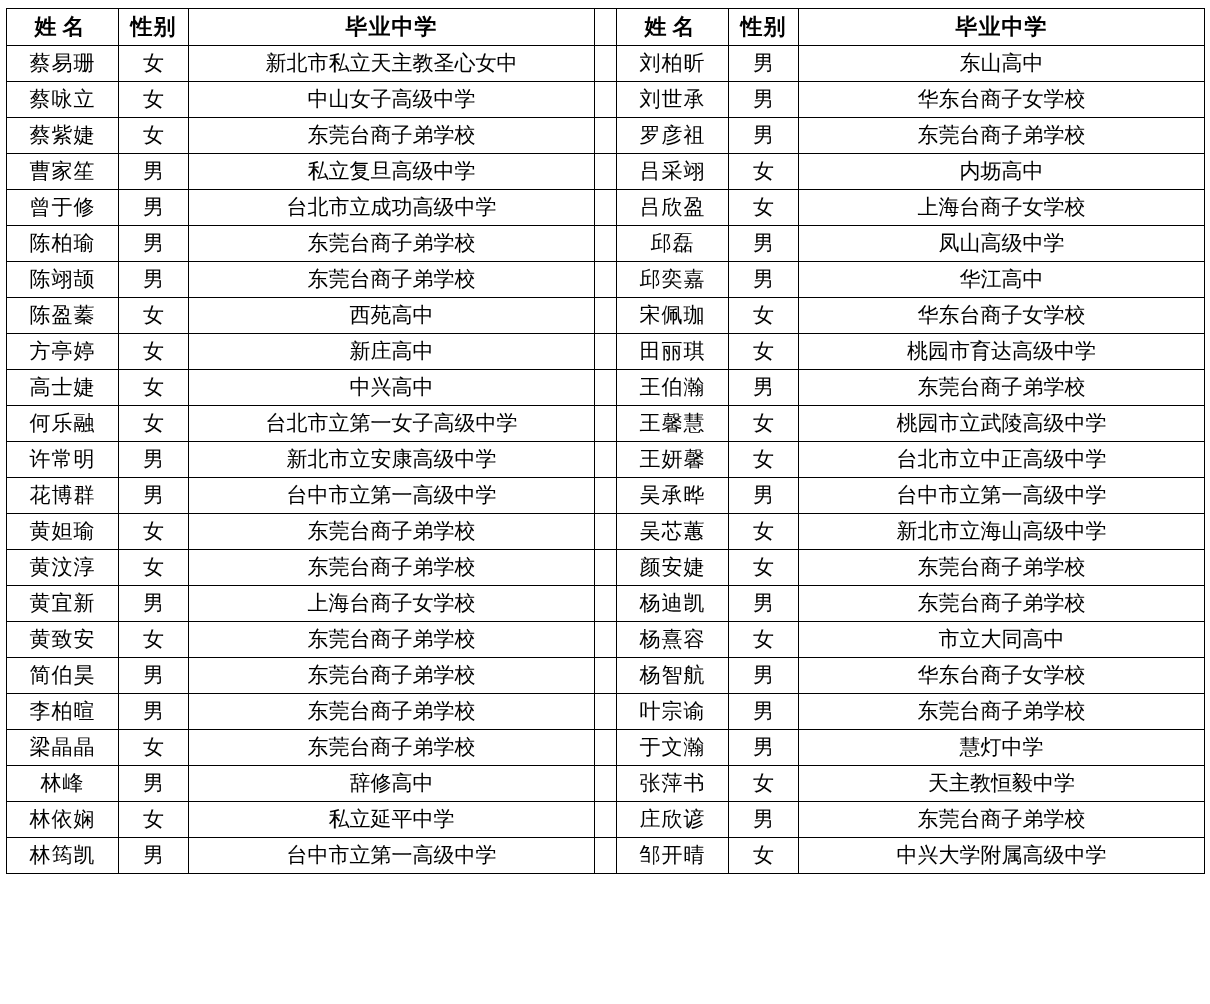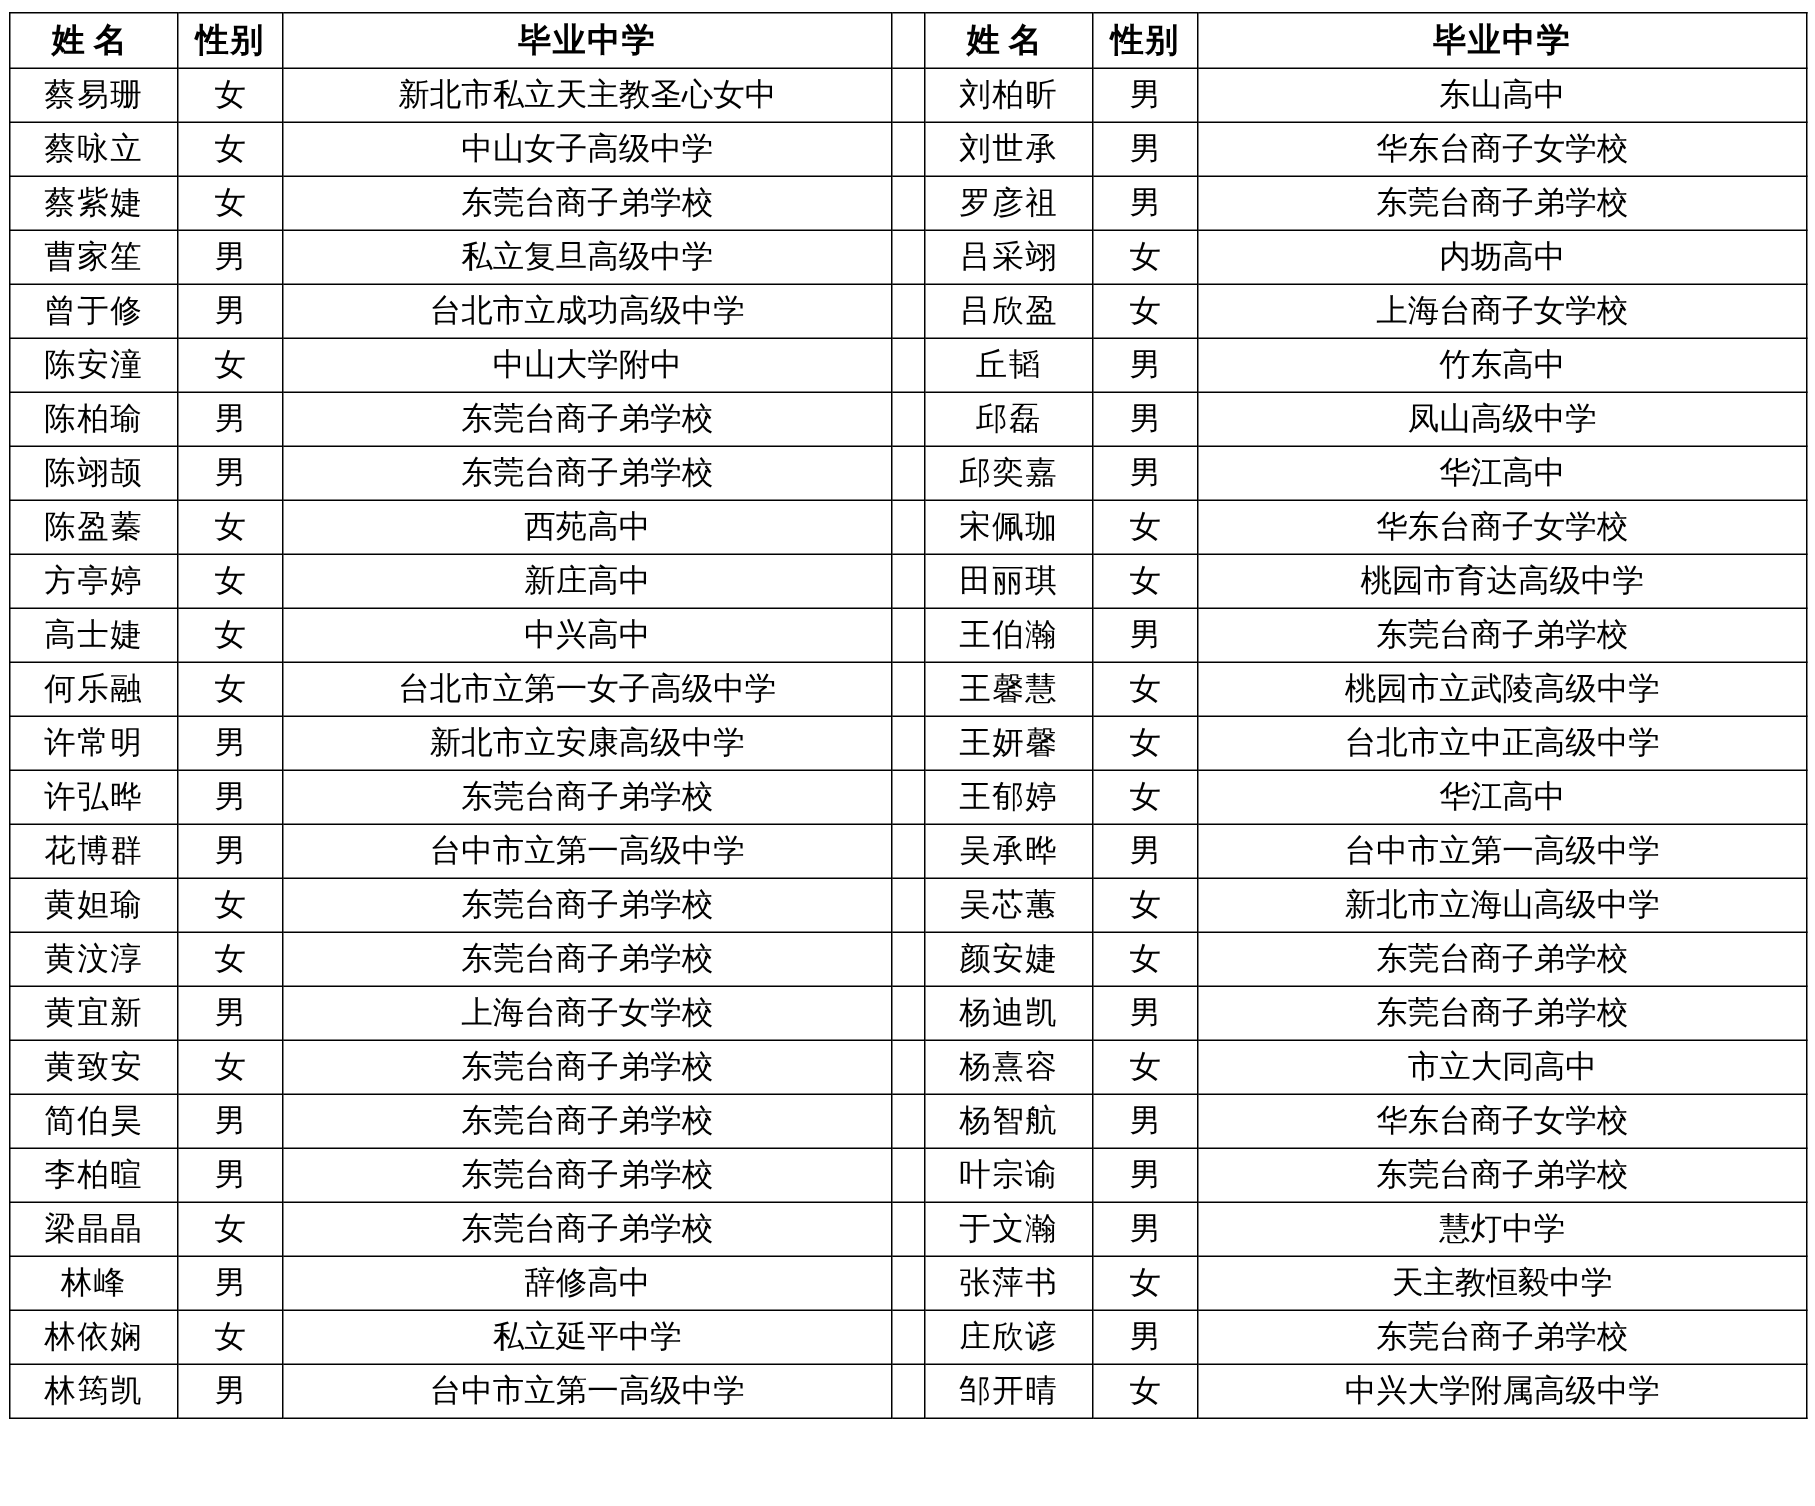--- a/index.html
+++ b/index.html
@@ -126,29 +126,20 @@
         <tr>
           <td class="cell-name">曾于修</td>
           <td>男</td>
           <td>台北市立成功高级中学</td>
           <td class="gutter"></td>
           <td class="cell-name">吕欣盈</td>
           <td>女</td>
           <td>上海台商子女学校</td>
         </tr>
         <tr>
-          <td class="cell-name">陈安潼</td>
-          <td>女</td>
-          <td>中山大学附中</td>
-          <td class="gutter"></td>
-          <td class="cell-name">丘韬</td>
-          <td>男</td>
-          <td>竹东高中</td>
-        </tr>
-        <tr>
           <td class="cell-name">陈柏瑜</td>
           <td>男</td>
           <td>东莞台商子弟学校</td>
           <td class="gutter"></td>
           <td class="cell-name">邱磊</td>
           <td>男</td>
           <td>凤山高级中学</td>
         </tr>
         <tr>
           <td class="cell-name">陈翊颉</td>
@@ -196,29 +187,20 @@
           <td>桃园市立武陵高级中学</td>
         </tr>
         <tr>
           <td class="cell-name">许常明</td>
           <td>男</td>
           <td>新北市立安康高级中学</td>
           <td class="gutter"></td>
           <td class="cell-name">王妍馨</td>
           <td>女</td>
           <td>台北市立中正高级中学</td>
-        </tr>
-        <tr>
-          <td class="cell-name">许弘晔</td>
-          <td>男</td>
-          <td>东莞台商子弟学校</td>
-          <td class="gutter"></td>
-          <td class="cell-name">王郁婷</td>
-          <td>女</td>
-          <td>华江高中</td>
         </tr>
         <tr>
           <td class="cell-name">花博群</td>
           <td>男</td>
           <td>台中市立第一高级中学</td>
           <td class="gutter"></td>
           <td class="cell-name">吴承晔</td>
           <td>男</td>
           <td>台中市立第一高级中学</td>
         </tr>

